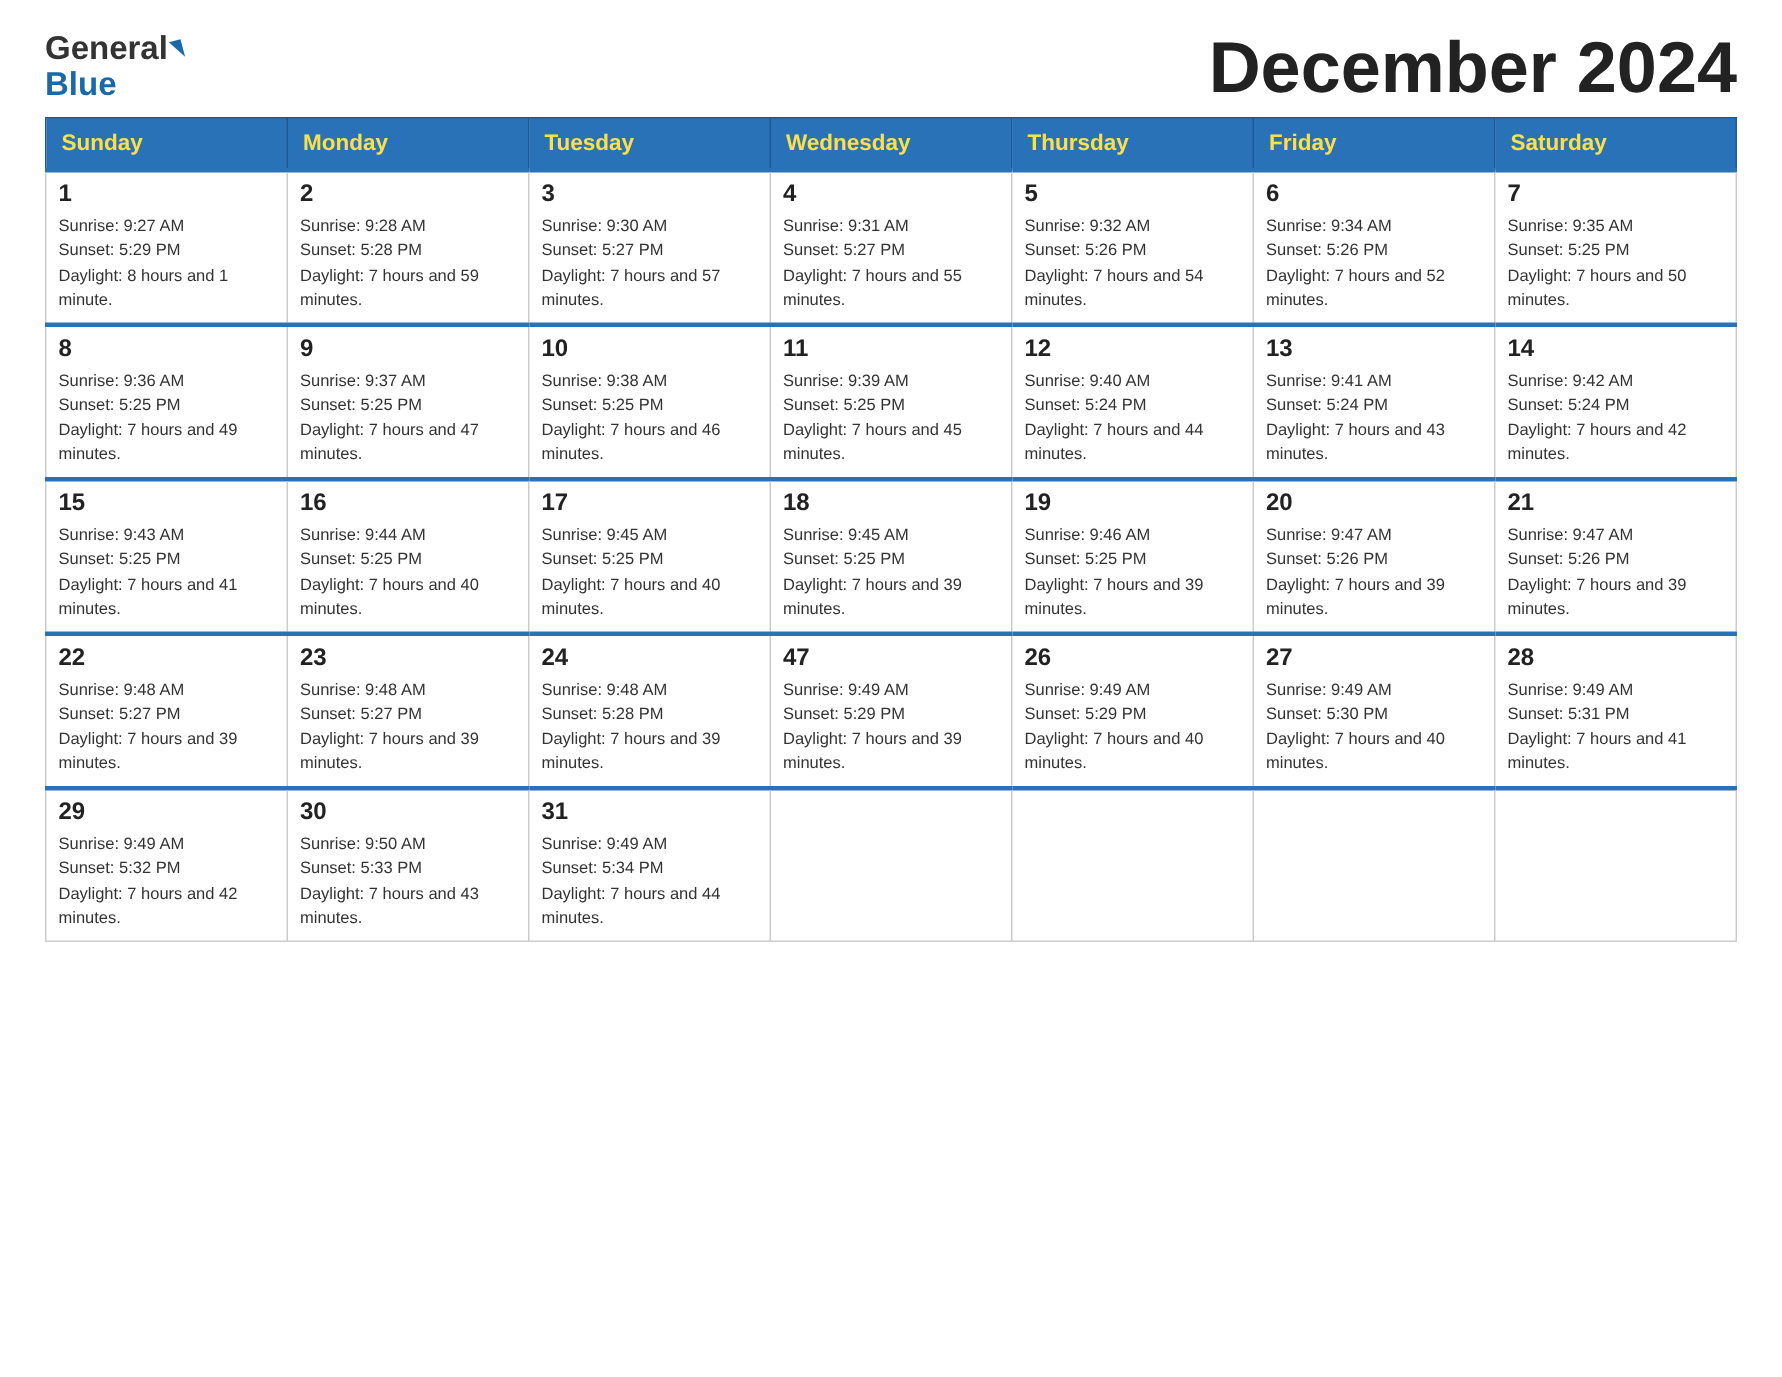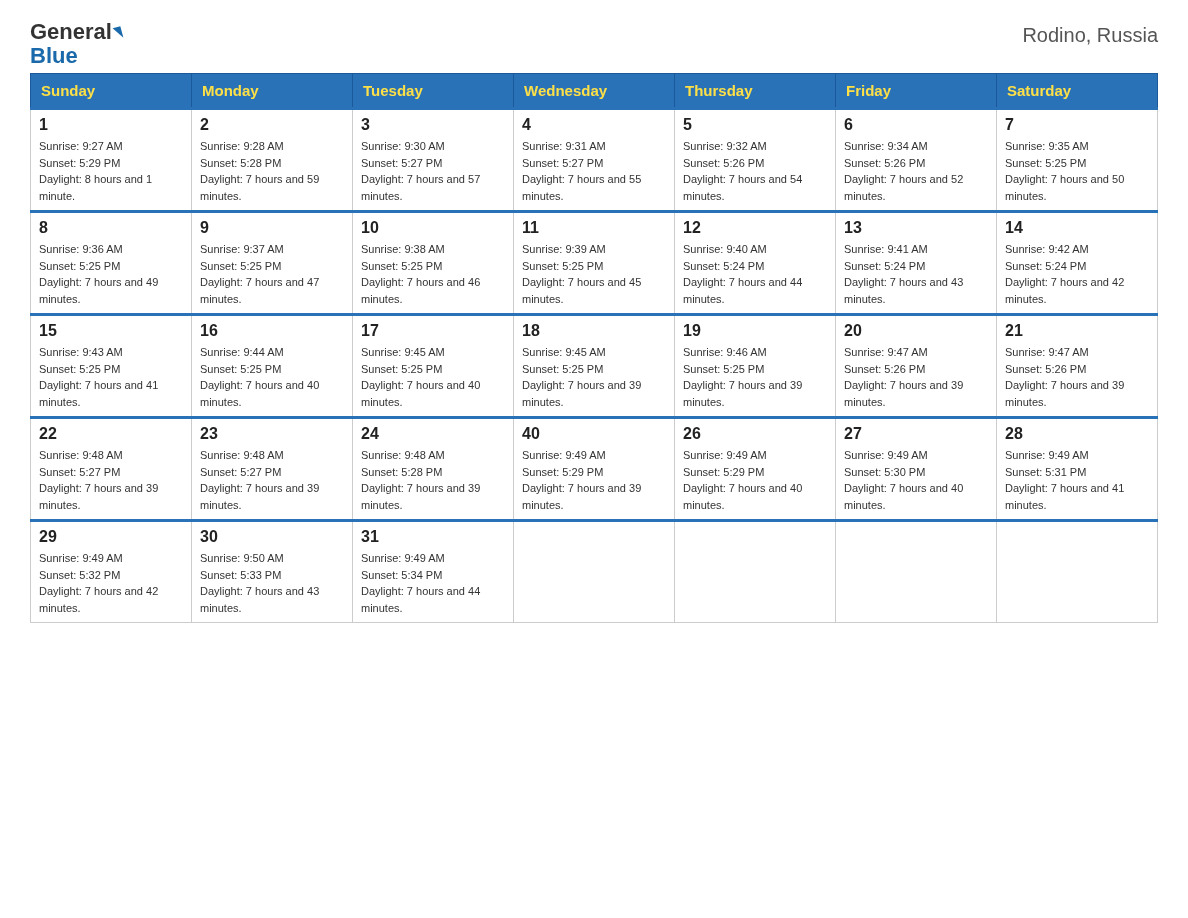--- a/index.html
+++ b/index.html
@@ -113,21 +113,21 @@
 <body>
 
 <div class="header">
   <div class="logo">
     <div class="logo-text">
       <span class="logo-general">General</span><span class="logo-triangle"></span><br>
       <span class="logo-blue">Blue</span>
     </div>
   </div>
   <div class="title-area">
-    <div class="subtitle">Rodino, Russia</div>
+    <h1>December 2024</h1>
   </div>
 </div>
 
 <table class="calendar">
   <thead>
     <tr>
       <th>Sunday</th>
       <th>Monday</th>
       <th>Tuesday</th>
       <th>Wednesday</th>
@@ -234,21 +234,21 @@
         </td>
         <td>
           <span class="day-num">23</span>
 <div class="day-info">Sunrise: 9:48 AM<br>Sunset: 5:27 PM<br>Daylight: 7 hours and 39 minutes.</div>
         </td>
         <td>
           <span class="day-num">24</span>
 <div class="day-info">Sunrise: 9:48 AM<br>Sunset: 5:28 PM<br>Daylight: 7 hours and 39 minutes.</div>
         </td>
         <td>
-          <span class="day-num">40</span>
+          <span class="day-num">47</span>
 <div class="day-info">Sunrise: 9:49 AM<br>Sunset: 5:29 PM<br>Daylight: 7 hours and 39 minutes.</div>
         </td>
         <td>
           <span class="day-num">26</span>
 <div class="day-info">Sunrise: 9:49 AM<br>Sunset: 5:29 PM<br>Daylight: 7 hours and 40 minutes.</div>
         </td>
         <td>
           <span class="day-num">27</span>
 <div class="day-info">Sunrise: 9:49 AM<br>Sunset: 5:30 PM<br>Daylight: 7 hours and 40 minutes.</div>
         </td>

